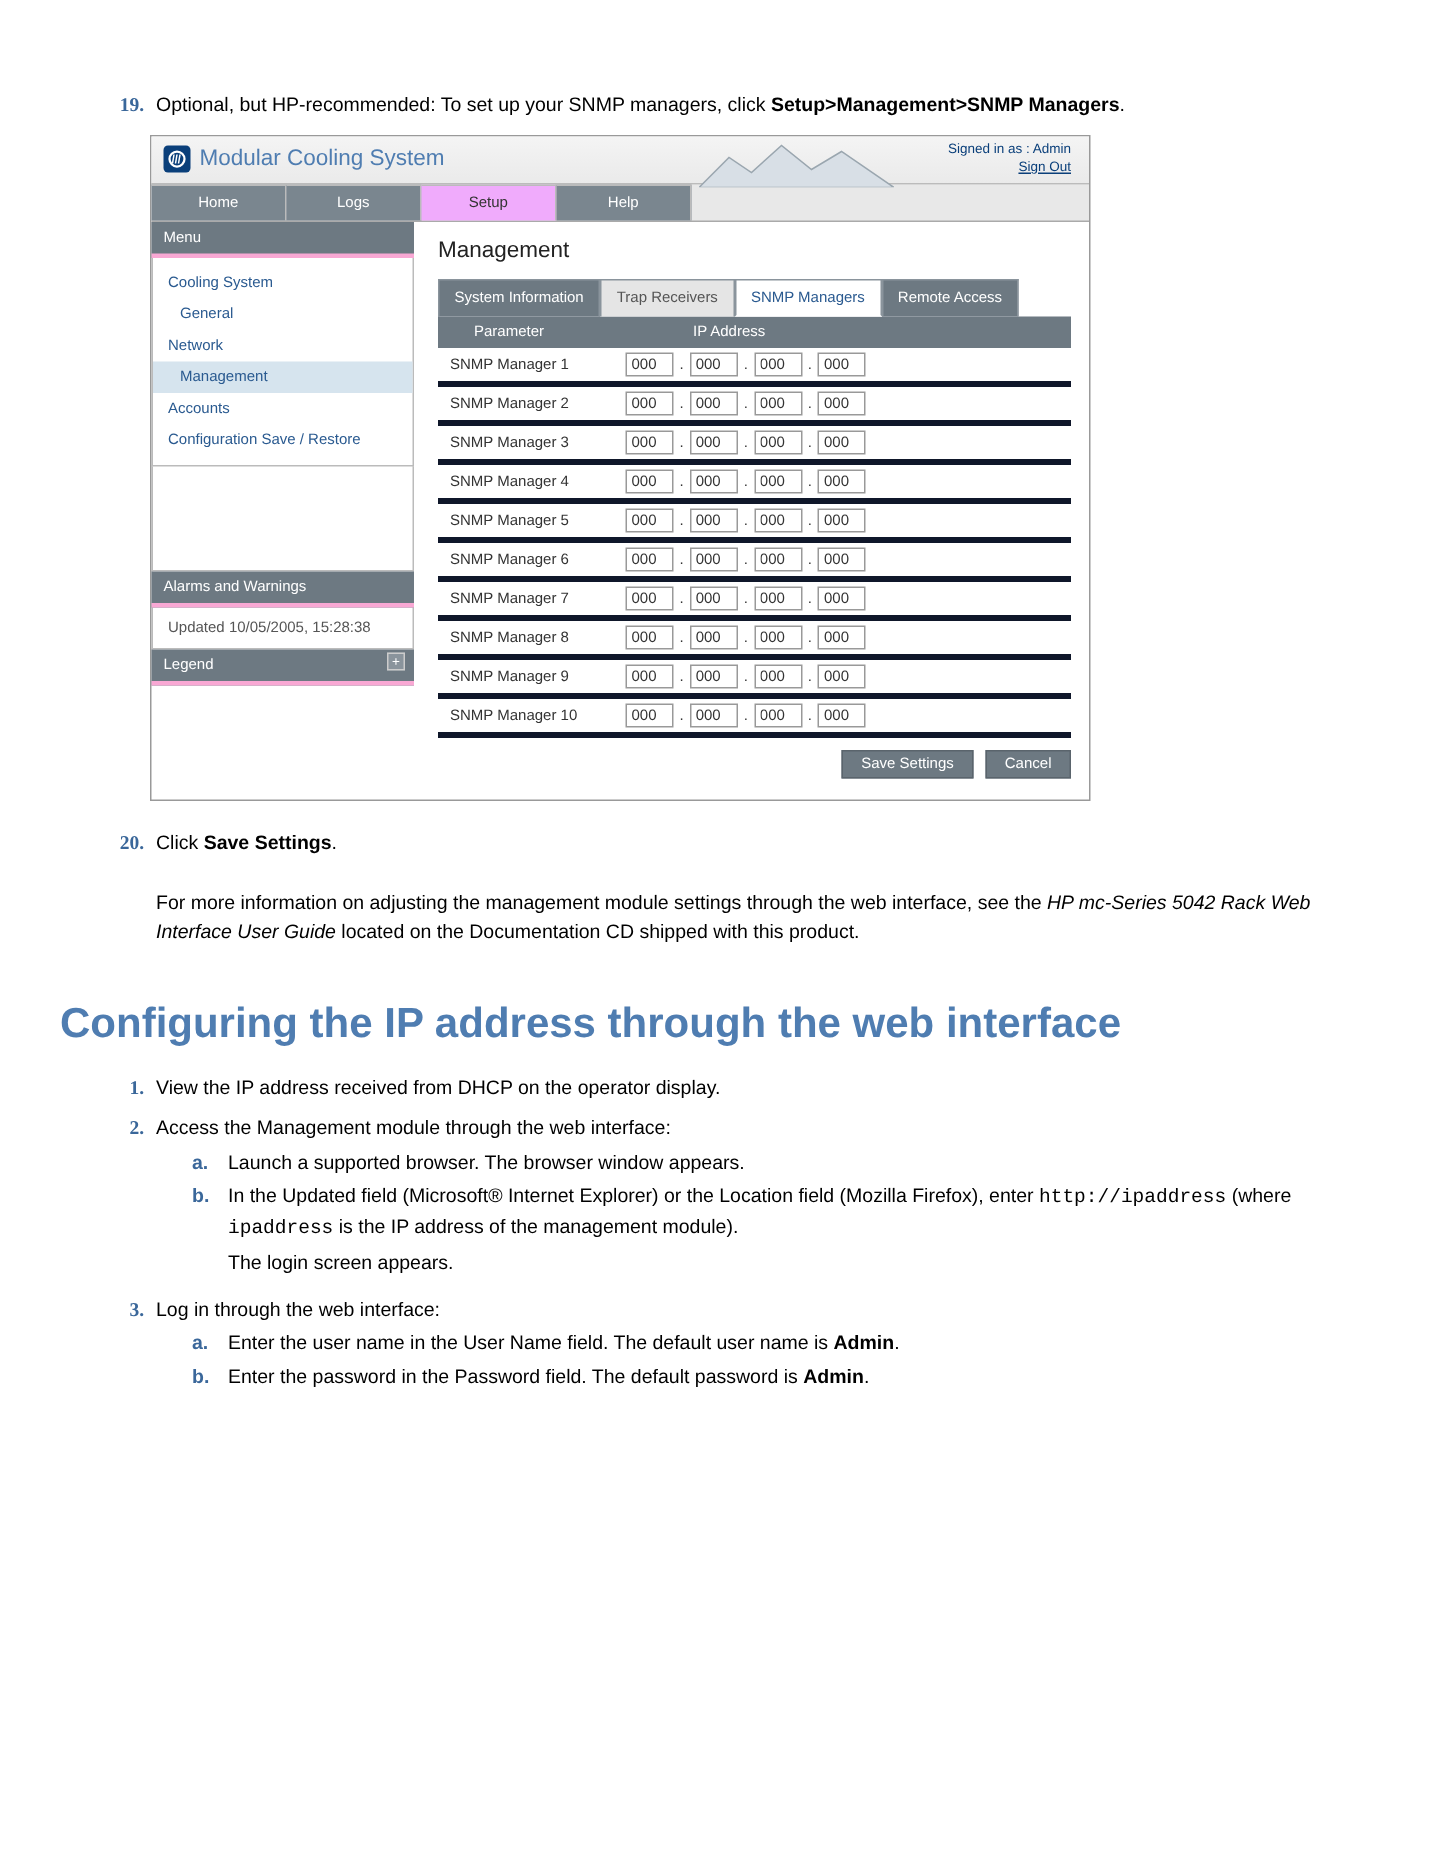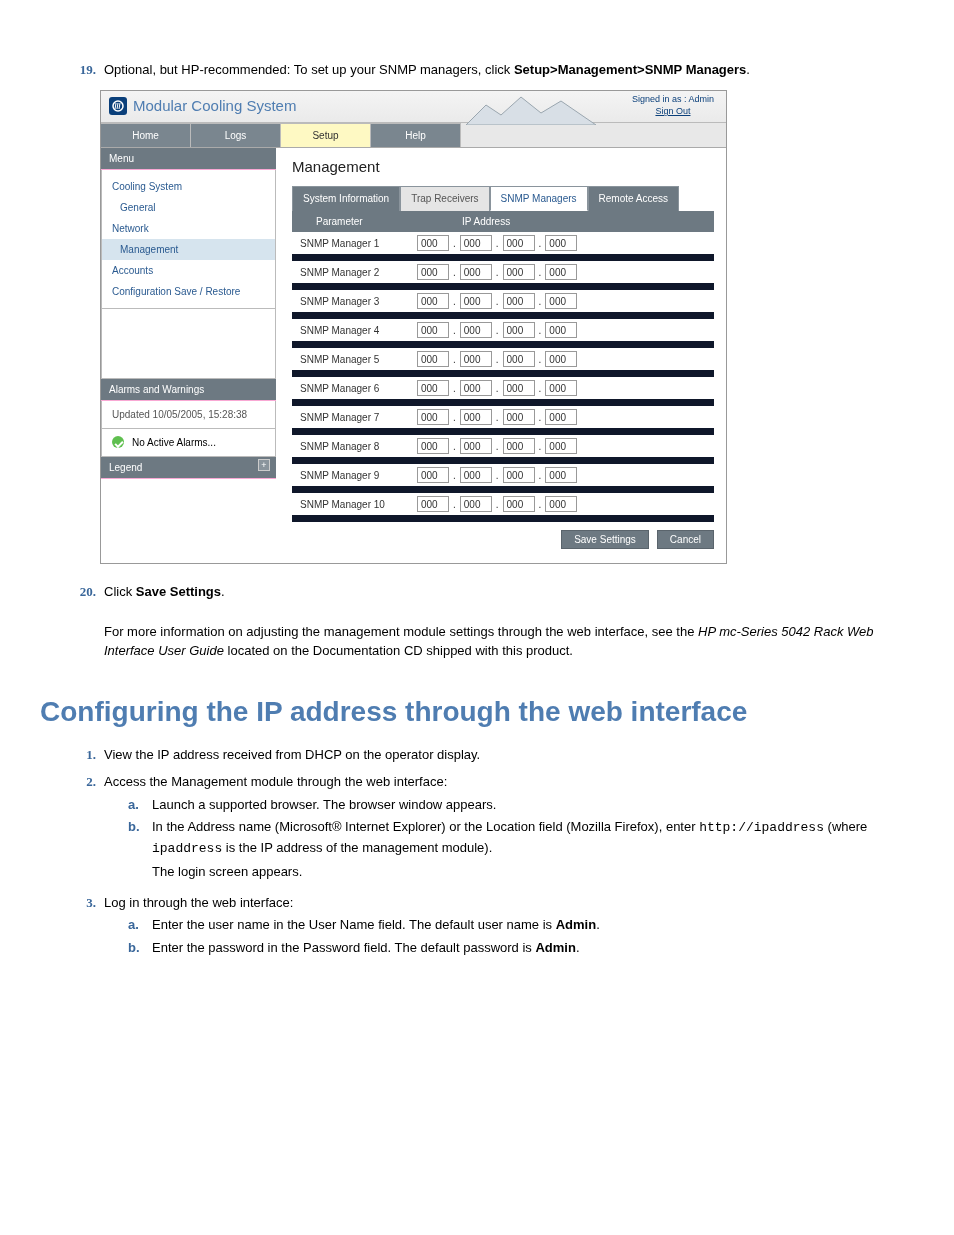--- a/index.html
+++ b/index.html
@@ -45,53 +45,53 @@
   .hp-logo {
     width:18px; height:18px; background:#0a3f7a; border-radius:3px;
     display:flex; align-items:center; justify-content:center; margin-right:6px;
   }
   .hp-logo svg { display:block; }
   .app-title { color:#4f7db1; font-size:15px; font-weight:normal; }
   .mountain {
     position:absolute; right:130px; top:0; height:34px; width:130px; overflow:hidden;
   }
   .mountain svg { display:block; }
-  .signin { font-size:9px; color:#0a3f7a; padding-right:12px; line-height:1.3; text-align:center; }
+  .signin { font-size:9px; color:#0a3f7a; padding-right:12px; line-height:1.3; text-align:right; }
   .signin a { text-decoration:underline; color:#0a3f7a; cursor:pointer; }
   .topnav { display:flex; border-bottom:1px solid #aaa; background:#e8e8e8; }
   .tab {
     padding:4px 0; width:90px; text-align:center; font-size:10px;
     border-right:1px solid #bbb; border-top:1px solid #bbb;
     cursor:pointer;
   }
-  .tab.light { background:#fef9c3; color:#333;text-align:center; }
+  .tab.light { background:#f0abfc; color:#333;text-align:center; }
   .tab.dark { background:#7a868f; color:#fff; }
   .app-body { display:flex; }
   .sidebar { width:175px; padding:0; }
-  .panel-h { background:#6d7982; color:#fff; font-size:10px; padding:3px 8px; border-bottom:1px solid #f9a8d4; position:relative; }
+  .panel-h { background:#6d7982; color:#fff; font-size:10px; padding:3px 8px; border-bottom:3px solid #f9a8d4; position:relative; }
   .menu-list { border:1px solid #bbb; border-top:none; padding:6px 0; }
   .menu-item { font-size:10px; padding:3px 10px; color:#2a5a90; cursor:pointer; }
   .menu-item.indent { padding-left:18px; }
   .menu-item.active { background:#d6e4ee; }
   .alarm-box { border:1px solid #bbb; border-top:none; padding:6px 10px; font-size:10px; color:#555; }
   .alarm-row { display:flex; align-items:center; padding:6px 10px; border:1px solid #bbb; border-top:none; font-size:10px; }
   .ok-icon { width:12px; height:12px; border-radius:50%; background:#5fbf4f; display:inline-block; margin-right:8px; position:relative; }
   .ok-icon::after { content:""; position:absolute; left:3px; top:5px; width:6px; height:3px; border-left:2px solid #fff; border-bottom:2px solid #fff; transform:rotate(-45deg); }
   .expand { position:absolute; right:6px; top:2px; width:12px; height:12px; border:1px solid #ccc; background:#8a949c; color:#fff; font-size:9px; line-height:10px; text-align:center; cursor:pointer; }
   .main { flex:1; padding:8px 12px 14px 16px; }
   .main-title { font-size:15px; color:#222; margin-bottom:8px; font-weight:normal; }
   .subtabs { display:flex; gap:0; margin-bottom:0; }
   .subtab { padding:4px 10px; font-size:10px; border:1px solid #8a949c; border-bottom:none; color:#444; cursor:pointer; }
   .subtab.on { background:#6d7982; color:#fff; }
   .subtab.off { background:#e5e5e5; color:#555; }
   .subtab.sel { background:#fff; color:#2a5a90; border:1px solid #8a949c; border-bottom:1px solid #fff; }
   .grid-h { display:flex; background:#6d7982; color:#fff; font-size:10px; }
   .col-param { width:125px; padding:3px 8px;margin-left:16px; }
   .col-ip { flex:1; padding:3px 8px;margin-left:21px; }
-  .grid-row { display:flex; align-items:center; border-bottom:7px solid #0f172a; padding:3px 0; }
+  .grid-row { display:flex; align-items:center; border-bottom:4px solid #0f172a; padding:3px 0; }
   .param { width:125px; padding:0 8px; font-size:10px; color:#333; }
   .ip-cells { display:flex; align-items:center; gap:4px; }
   .oct { width:32px; height:16px; border:1px solid #999; font-size:10px; padding:0 3px; background:#fff; color:#333; }
   .dot { font-size:10px; color:#333; }
   .action-bar { display:flex; justify-content:flex-end; gap:8px; margin-top:8px; }
   .btn { background:#6d7982; color:#fff; border:1px solid #5a646c; font-size:10px; padding:3px 12px; cursor:pointer; }
 </style>
 </head>
 <body>
 
@@ -136,24 +136,20 @@
         <div class="menu-item">Cooling System</div>
         <div class="menu-item indent">General</div>
         <div class="menu-item">Network</div>
         <div class="menu-item indent active">Management</div>
         <div class="menu-item">Accounts</div>
         <div class="menu-item">Configuration Save / Restore</div>
       </div>
       <div style="height:70px;border:1px solid #bbb;border-top:none;"></div>
       <div class="panel-h">Alarms and Warnings</div>
       <div class="alarm-box">Updated 10/05/2005, 15:28:38</div>
-      <div class="alarm-row">
-        <span class="ok-icon"></span>
-        <span>No Active Alarms...</span>
-      </div>
       <div class="panel-h">
         <span>Legend</span>
         <span class="expand">+</span>
       </div>
     </div>
     <div class="main">
       <div class="main-title">Management</div>
       <div class="subtabs">
         <div class="subtab on">System Information</div>
         <div class="subtab off">Trap Receivers</div>
@@ -315,21 +311,21 @@
   <div class="step-num">2.</div>
   <div class="step-body">
     <span>Access the Management module through the web interface:</span>
     <div class="substep">
       <div class="substep-num">a.</div>
       <div>Launch a supported browser. The browser window appears.</div>
     </div>
     <div class="substep">
       <div class="substep-num">b.</div>
       <div>
-        <span>In the Address name (Microsoft® Internet Explorer) or the Location field (Mozilla Firefox), enter </span><code class="m">http://ipaddress</code><span> (where </span><code class="m">ipaddress</code><span> is the IP address of the management module).</span>
+        <span>In the Updated field (Microsoft® Internet Explorer) or the Location field (Mozilla Firefox), enter </span><code class="m">http://ipaddress</code><span> (where </span><code class="m">ipaddress</code><span> is the IP address of the management module).</span>
         <div style="margin-top:4px;">The login screen appears.</div>
       </div>
     </div>
   </div>
 </div>
 <div class="step">
   <div class="step-num">3.</div>
   <div class="step-body">
     <span>Log in through the web interface:</span>
     <div class="substep">

